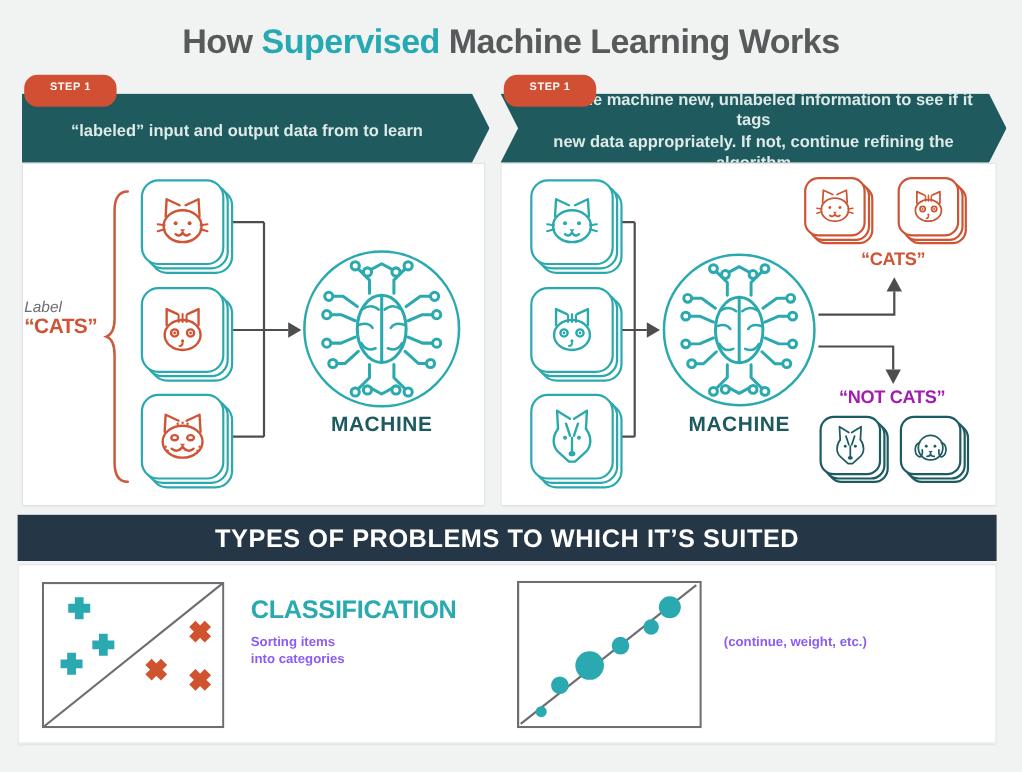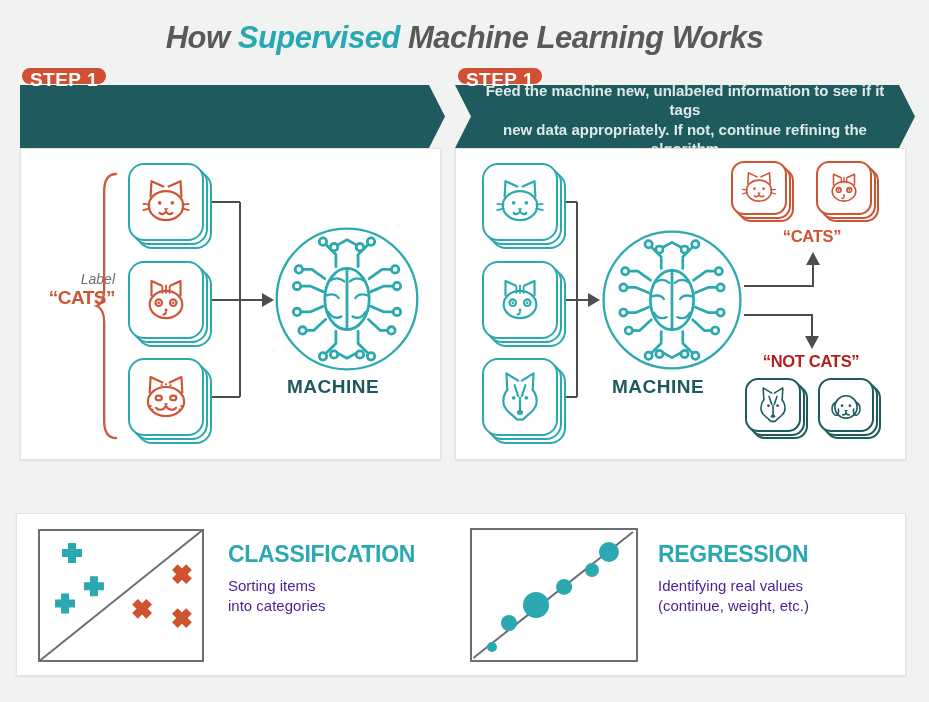--- a/index.html
+++ b/index.html
@@ -3,33 +3,33 @@
 <meta charset="utf-8">
 <style>
   * { margin:0; padding:0; box-sizing:border-box; }
   body { font-family:"Liberation Sans", sans-serif; background:#e9eaea; }
   .page { position:relative; width:929px; height:702px; background:#f1f2f2; overflow:hidden; }
 
   .abs { position:absolute; }
 
   
   .title { left:0; top:20px; width:929px; text-align:center; font-size:31px; font-weight:bold;
-           letter-spacing:-0.5px; color:#58595b;font-style:italic; }
+           letter-spacing:-0.5px; color:#58595b; }
   .title .hl { color:#27a9b3; }
 
   
   .ribbon { height:63px; background:#1f5a5e; color:#ddeae8; z-index:1;
             display:flex; flex-direction:column; justify-content:center; text-align:center;
             font-size:15px; font-weight:bold; line-height:1.3; }
   .ribbon-1 { left:20px; top:85px; width:425px; padding:6px 26px 0 10px;
               clip-path:polygon(0 0, calc(100% - 16px) 0, 100% 50%, calc(100% - 16px) 100%, 0 100%); }
   .ribbon-2 { left:455px; top:85px; width:460px; padding:6px 26px 0 26px;
               clip-path:polygon(0 0, calc(100% - 16px) 0, 100% 50%, calc(100% - 16px) 100%, 0 100%, 16px 50%); }
-  .badge { height:16px; width:84px; background:#d14f33; color:#fff; border-radius:12px;
-           font-size:19px; font-weight:bold; letter-spacing:0.5px; text-align:center;
+  .badge { height:29px; width:84px; background:#d14f33; color:#fff; border-radius:12px;
+           font-size:10px; font-weight:bold; letter-spacing:0.5px; text-align:center;
            line-height:23px; z-index:3; }
 
   
   .panel { background:#fff; border:1px solid #e2e3e3; box-shadow:0 1px 2px rgba(0,0,0,0.08); z-index:0; }
   .panel-1 { left:20px;  top:148px; width:421px; height:312px; }
   .panel-2 { left:455px; top:148px; width:451px; height:312px; }
   .band { left:16px; top:468px; width:890px; height:42px; background:#253746; color:#fff;
           text-align:center; line-height:42px; font-size:23px; font-weight:bold; letter-spacing:0.5px; z-index:1; }
   .panel-bottom { left:16px; top:513px; width:890px; height:163px; }
 
@@ -39,33 +39,33 @@
                   border:2.5px solid var(--sc); border-radius:16px; }
   .stack .l1 { left:8px; top:8px; } .stack .l2 { left:4px; top:4px; }
   .stack .l3 { left:0; top:0; display:flex; align-items:center; justify-content:center; }
   .stack.small .layer { border-radius:13px; border-width:2.2px; }
   .stack.small .l1 { left:7px; top:7px; } .stack.small .l2 { left:3.5px; top:3.5px; }
   .icon-svg { color:var(--ic); }
 
   
   .machine-svg { color:#2aa9ae; z-index:2; }
   .machine-label { font-size:19px; font-weight:bold; letter-spacing:0.5px; color:#1d5a60;
-                   z-index:2; }
-
-  
-  .label-block { text-align:right; z-index:2;margin-left:21px; }
+                   text-align:center; z-index:2; }
+
+  
+  .label-block { text-align:left; z-index:2; }
   .label-caption { font-size:14px; font-style:italic; color:#6d6e71; }
   .label-value { font-size:19px; font-weight:bold; color:#cf5434; letter-spacing:-0.5px; }
   .out-label { font-size:16.5px; font-weight:bold; letter-spacing:-0.3px; text-align:center; z-index:2; }
   .out-label.cats { color:#cf5434; }
-  .out-label.notcats { color:#b91c1c; }
+  .out-label.notcats { color:#a21caf; }
 
   
   .sec-title { font-size:23px; font-weight:bold; letter-spacing:-0.3px; color:#2aa9b0; z-index:2; }
-  .sec-desc { font-size:15px; font-weight:normal; color:#4c1d95; line-height:1.3; z-index:2; }
+  .sec-desc { font-size:12px; font-weight:bold; color:#8b5cf6; line-height:1.3; z-index:2; }
 
   .connectors { left:0; top:0; z-index:1; pointer-events:none; }
   .chart { z-index:2; }
   .hidden-defs { position:absolute; width:0; height:0; overflow:hidden; }
 </style>
 </head>
 <body>
 
 <svg class="hidden-defs" aria-hidden="true">
   <defs>
@@ -181,20 +181,21 @@
   </defs>
 </svg>
 
 <div class="page">
 
   <div class="abs title">
     <span>How </span><span class="hl">Supervised</span><span> Machine Learning Works</span>
   </div>
 
   <div class="abs ribbon ribbon-1">
+    <div>“labeled” input and output data from to learn</div>
   </div>
   <div class="abs ribbon ribbon-2">
     <div>Feed the machine new, unlabeled information to see if it tags</div>
     <div>new data appropriately. If not, continue refining the algorithm</div>
   </div>
   <div class="abs badge" style="left:22px;top:68px">STEP 1</div>
   <div class="abs badge" style="left:458px;top:68px">STEP 1</div>
 
   <div class="abs panel panel-1"></div>
   <div class="abs panel panel-2"></div>
@@ -321,20 +322,21 @@
   <div class="abs stack small" style="left:818px;top:378px;--w:56px;--h:54px;--sc:#1d5b62;--ic:#1d5b62">
     <div class="layer l1"></div>
       <div class="layer l2"></div>
     <div class="layer l3">
         <svg class="icon-svg" width="42" height="42">
           <use href="#sym-dog-floppy"></use>
         </svg>
       </div>
   </div>
 
+  <div class="abs band">TYPES OF PROBLEMS TO WHICH IT’S SUITED</div>
   <div class="abs panel panel-bottom"></div>
 
   <svg class="abs chart" style="left:38px;top:529px" width="166" height="133" viewBox="0 0 166 133">
     <rect x="1" y="1" width="164" height="131" fill="#ffffff" stroke="#6d6e71" stroke-width="2"></rect>
   <line x1="1.6600000000000001" y1="131.67" x2="164.34" y2="1.33" stroke="#6d6e71" stroke-width="2"></line>
       <path d="M24.03,23.939999999999998 H44.03 M34.03,13.939999999999998 V33.94" stroke="#2aa9b0" stroke-width="8" fill="none"></path>
       <path d="M45.942,57.19 H65.94200000000001 M55.942,47.19 V67.19" stroke="#2aa9b0" stroke-width="8" fill="none"></path>
       <path d="M17.058,74.48 H37.058 M27.058,64.48 V84.48" stroke="#2aa9b0" stroke-width="8" fill="none"></path>
       <path d="M133.922,45.220000000000006 H153.922 M143.922,35.220000000000006 V55.220000000000006" stroke="#d0532f" stroke-width="8" fill="none" transform="rotate(45 143.922 45.220000000000006)"></path>
       <path d="M94.082,79.8 H114.082 M104.082,69.8 V89.8" stroke="#d0532f" stroke-width="8" fill="none" transform="rotate(45 104.082 79.8)"></path>
@@ -349,19 +351,17 @@
   <svg class="abs chart" style="left:470px;top:528px" width="168" height="134" viewBox="0 0 168 134">
     <rect x="1" y="1" width="166" height="132" fill="#ffffff" stroke="#6d6e71" stroke-width="2"></rect>
   <line x1="3.36" y1="129.98" x2="162.96" y2="4.02" stroke="#6d6e71" stroke-width="2"></line>
       <circle cx="22.008000000000003" cy="118.992" r="5" fill="#2aa9b0"></circle>
       <circle cx="38.976" cy="95.006" r="8" fill="#2aa9b0"></circle>
       <circle cx="66.024" cy="77.05" r="13" fill="#2aa9b0"></circle>
       <circle cx="94.08000000000001" cy="58.96" r="8" fill="#2aa9b0"></circle>
       <circle cx="121.96799999999999" cy="41.942" r="7" fill="#2aa9b0"></circle>
       <circle cx="138.93599999999998" cy="23.986" r="10" fill="#2aa9b0"></circle>
     </svg>
-  <div class="abs sec-title" style="left:658px;top:541px">REGRESSION</div>
   <div class="abs sec-desc" style="left:658px;top:576px">
-    <div>Identifying real values</div>
     <div>(continue, weight, etc.)</div>
   </div>
 
 </div>
 
 </body></html>

